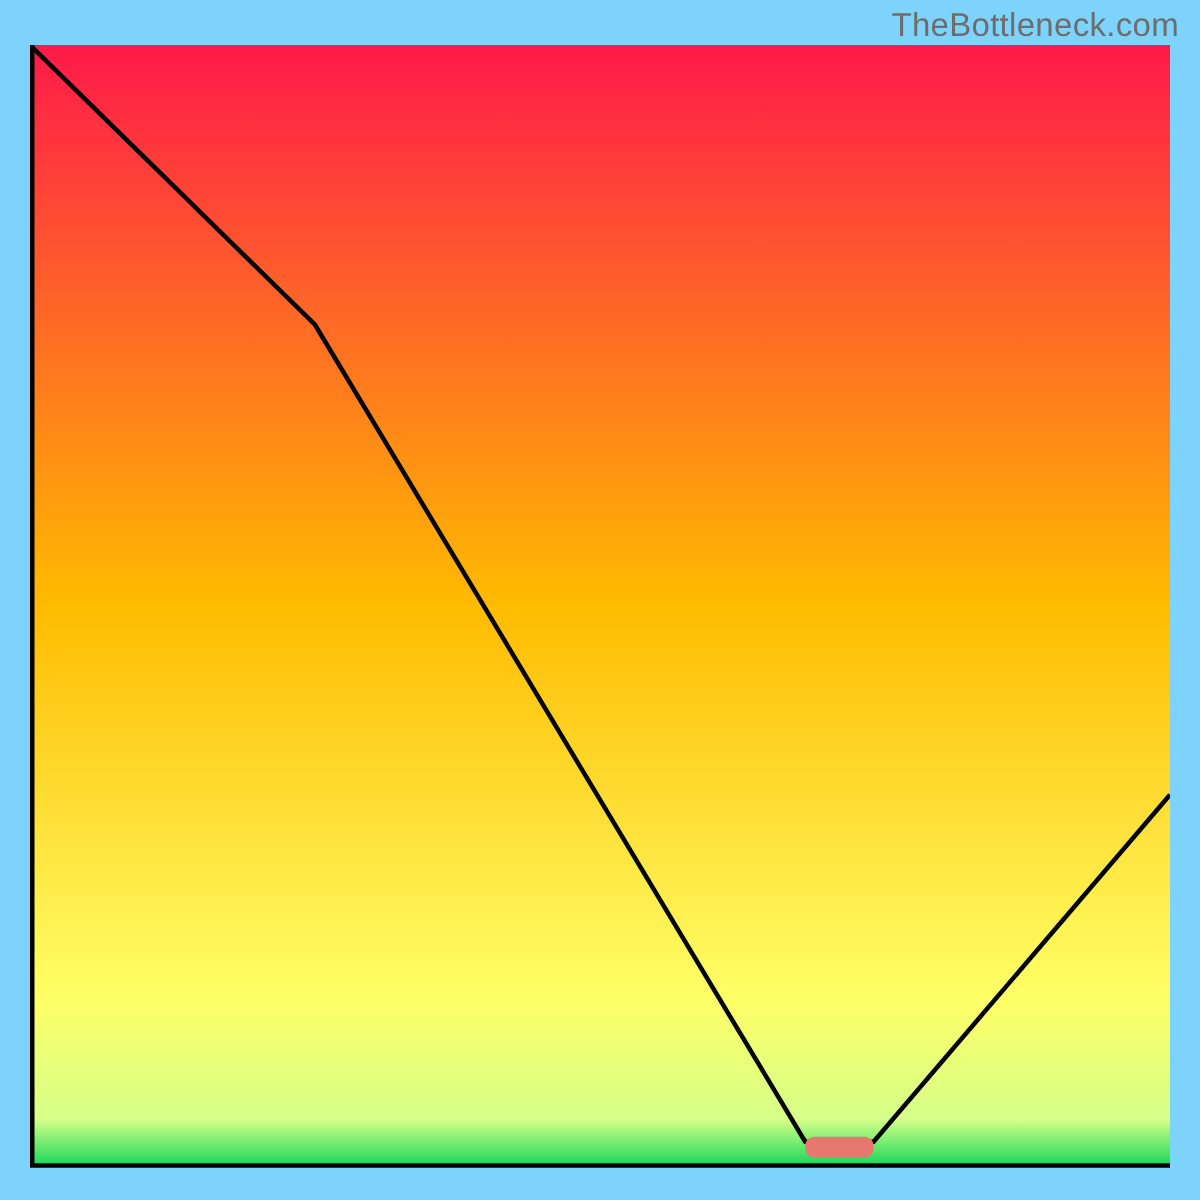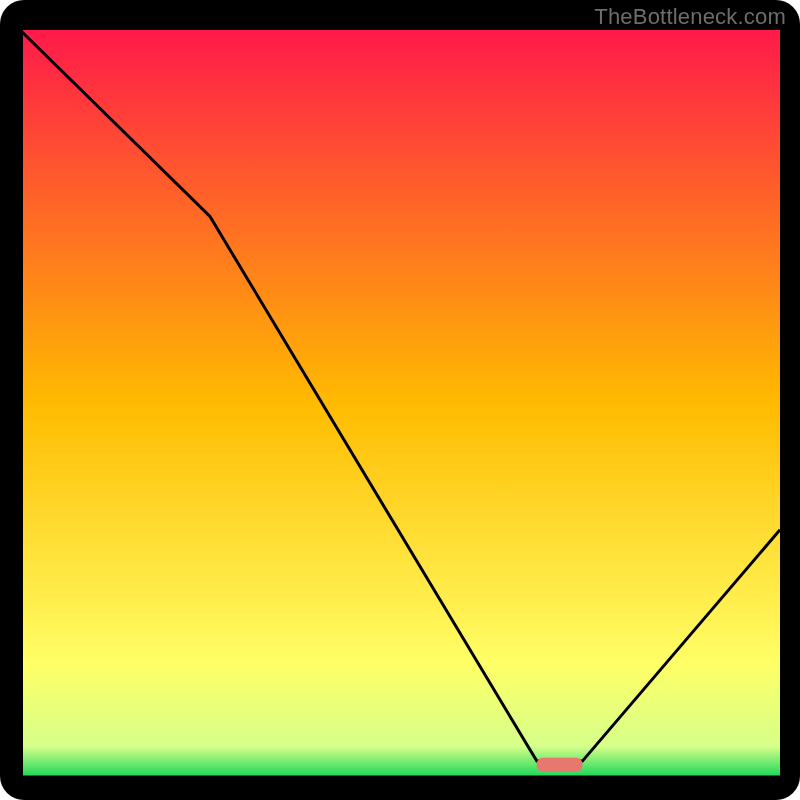--- a/index.html
+++ b/index.html
@@ -7,22 +7,21 @@
     padding: 0;
     width: 800px;
     height: 800px;
     overflow: hidden;
     font-family: Arial, sans-serif;
   }
   .container {
     position: relative;
     width: 800px;
     height: 800px;
-    background: #000000;
-    border-radius: 24px;
+    background: #7dd3fc;
   }
   .watermark {
     position: absolute;
     top: 4px;
     right: 14px;
     font-size: 22px;
     color: #6d6d6d;
     font-weight: 500;
     letter-spacing: 0.2px;
   }

